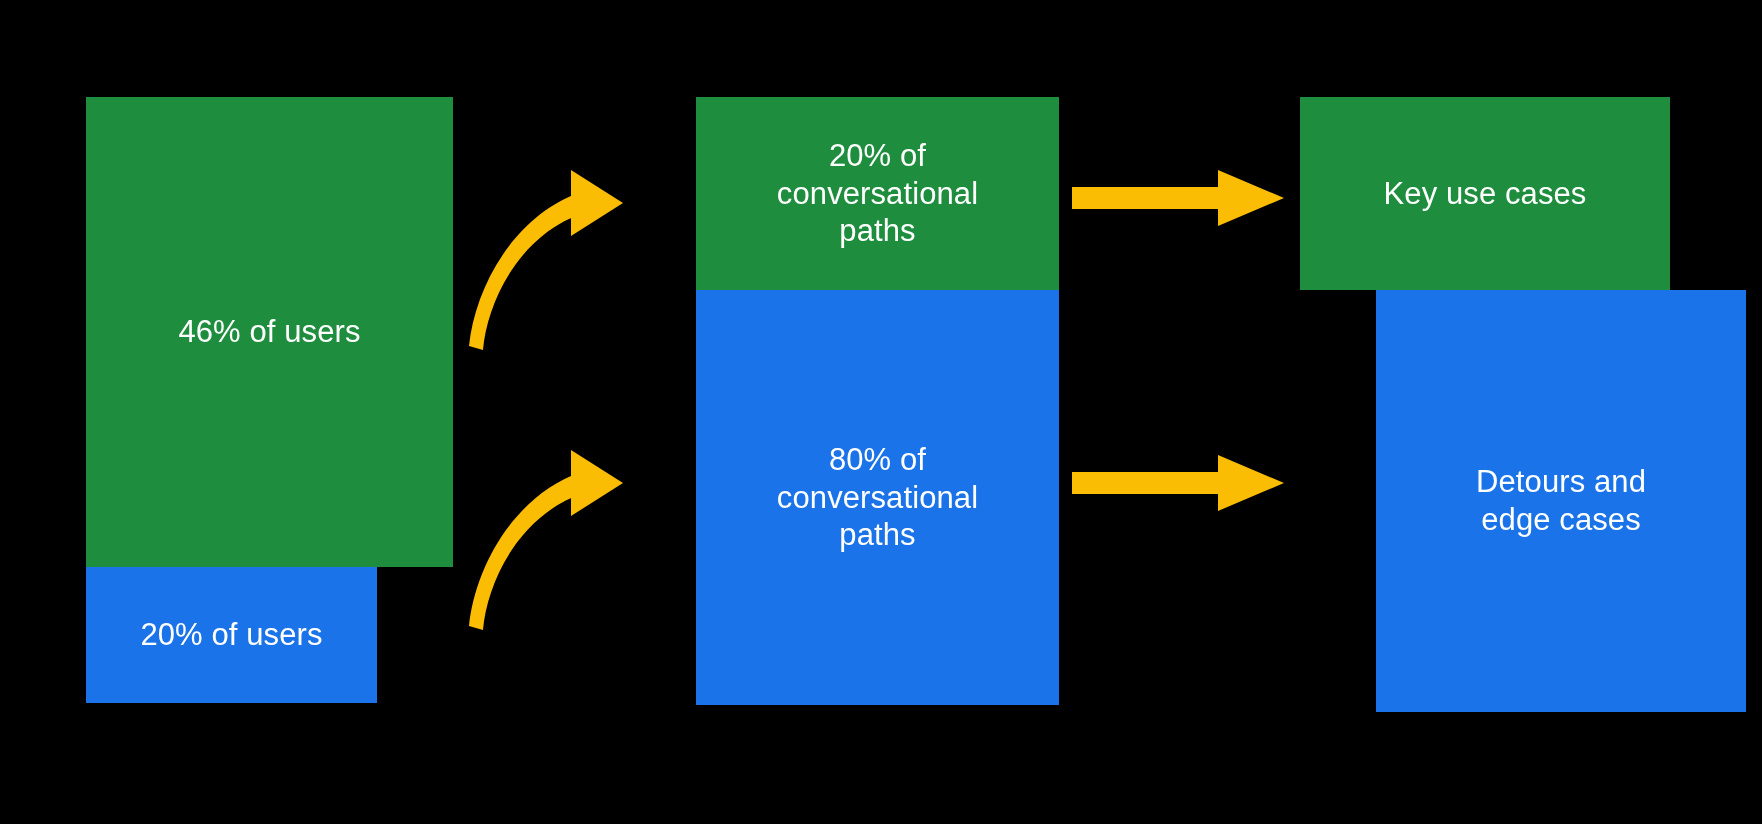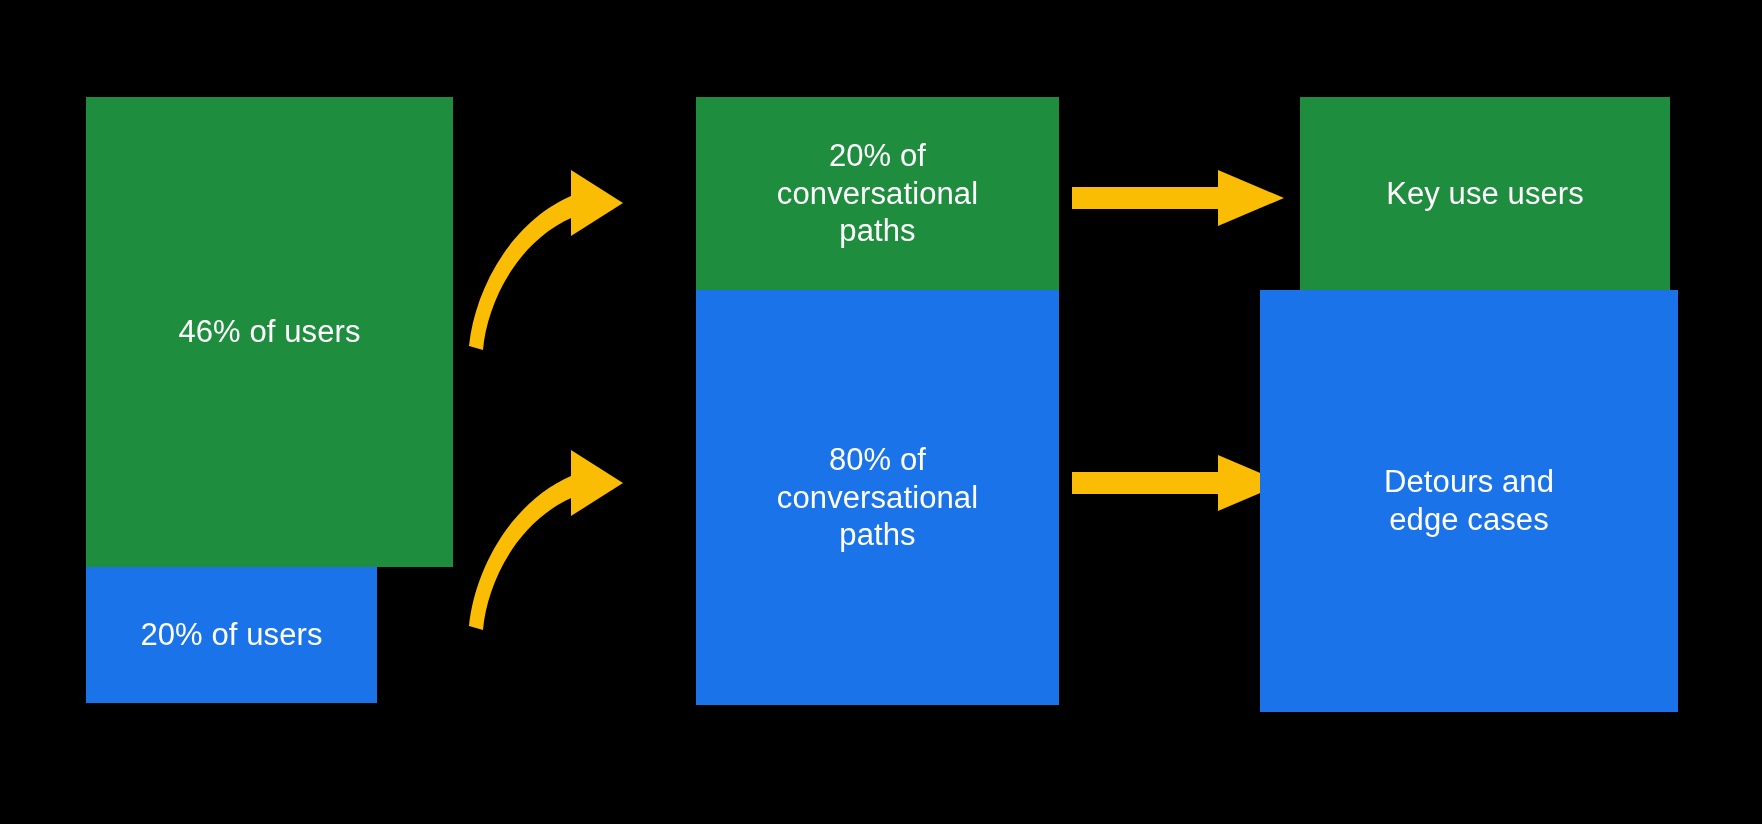--- a/index.html
+++ b/index.html
@@ -36,21 +36,21 @@
   
   #c1-green { left: 86px;  top: 97px;  width: 367px; height: 470px; font-size: 31px; }
   #c1-blue  { left: 86px;  top: 567px; width: 291px; height: 136px; font-size: 31px; }
 
   
   #c2-green { left: 696px; top: 97px;  width: 363px; height: 193px; font-size: 31px; }
   #c2-blue  { left: 696px; top: 290px; width: 363px; height: 415px; font-size: 31px; }
 
   
   #c3-green { left: 1300px; top: 97px;  width: 370px; height: 193px; font-size: 31px; }
-  #c3-blue  { left: 1260px; top: 290px; width: 418px; height: 422px; font-size: 31px; }
+  #c3-blue  { left: 1376px; top: 290px; width: 370px; height: 422px; font-size: 31px; }
 
   .arrow-svg {
     position: absolute;
     overflow: visible;
     pointer-events: none;
   }
   #arrow-curve-top    { left: 455px;  top: 140px; }
   #arrow-curve-bottom { left: 455px;  top: 420px; }
   #arrow-straight-top    { left: 1070px; top: 168px; }
   #arrow-straight-bottom { left: 1070px; top: 453px; }
@@ -95,18 +95,18 @@
 paths</div>
 
   <svg class="arrow-svg" id="arrow-straight-top" width="220" height="60" viewBox="0 0 220 60">
     <path d="M 2 19 L 148 19 L 148 2 L 214 30 L 148 58 L 148 41 L 2 41 Z" fill="#FBBC04"></path>
   </svg>
 
   <svg class="arrow-svg" id="arrow-straight-bottom" width="220" height="60" viewBox="0 0 220 60">
     <path d="M 2 19 L 148 19 L 148 2 L 214 30 L 148 58 L 148 41 L 2 41 Z" fill="#FBBC04"></path>
   </svg>
 
-  <div class="block green" id="c3-green">Key use users</div>
+  <div class="block green" id="c3-green">Key use cases</div>
 
   <div class="block blue" id="c3-blue">Detours and
 edge cases</div>
 
 </div>
 
 </body></html>

